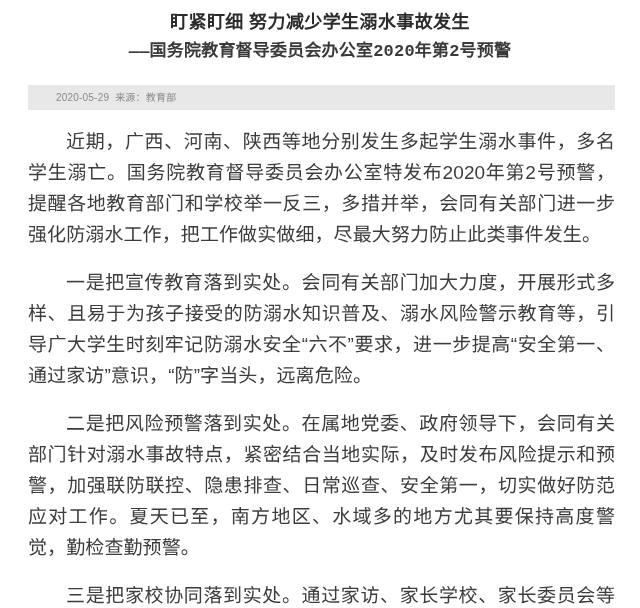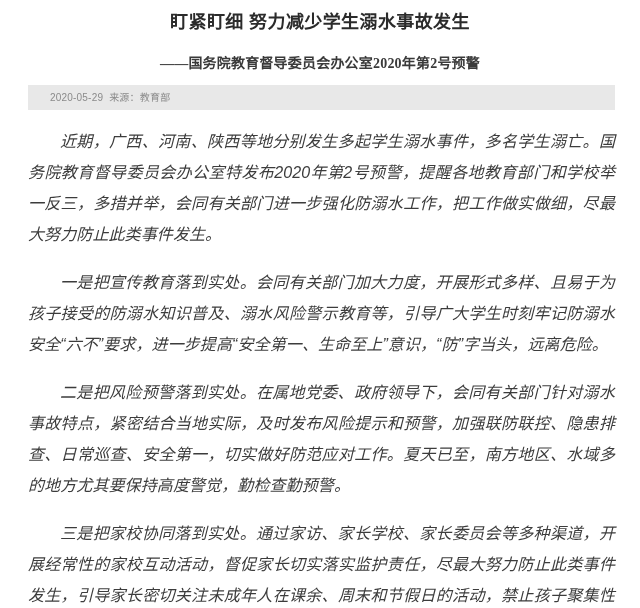--- a/index.html
+++ b/index.html
@@ -34,41 +34,41 @@
     margin: 0;
     font-size: 18px;
     line-height: 26px;
     font-weight: bold;
     color: #2b2b2b;
     letter-spacing: 0.4px;
     font-family: "Liberation Sans", "DejaVu Sans", sans-serif;
   }
 
   .article-subtitle {
-    margin: 18px 0 0 0;
-    font-size: 14px;
+    margin: 6px 0 0 0;
+    font-size: 17px;
     line-height: 22px;
     font-weight: bold;
     color: #3a3a3a;
     letter-spacing: 0.2px;
-    font-family: Liberation Serif, serif;
+    font-family: Liberation Mono, monospace;
   }
 
   
   .meta-bar {
     position: absolute;
     left: 28px;
     top: 85px;
     width: 587px;
     height: 25px;
     background: #e8e8e8;
     box-sizing: border-box;
     display: flex;
     align-items: center;
-    padding-left: 22px;
+    padding-left: 28px;
   }
 
   .meta-text {
     font-size: 10px;
     line-height: 14px;
     color: #8a8a8a;
     white-space: nowrap;
     letter-spacing: 0.2px;
   }
 
@@ -80,29 +80,28 @@
   
   .article-body {
     position: absolute;
     left: 28px;
     top: 126px;
     width: 587px;
   }
 
   .para {
     margin: 0 0 17px 0;
-    font-size: 16px;
+    font-size: 19px;
     line-height: 31px;
     color: #3c3c3c;
     text-align: justify;
     text-justify: inter-ideograph;
     text-indent: 2em;
     letter-spacing: 0.1px;
     font-family: "Liberation Sans", "DejaVu Sans", sans-serif;
-    font-style: italic;
   }
 
   .para:last-child {
     margin-bottom: 0;
   }
 </style>
 </head>
 <body>
 
 <div class="page">
@@ -113,19 +112,19 @@
   </div>
 
   <div class="meta-bar">
     <span class="meta-text">2020-05-29</span>
     <span class="meta-sep"></span>
     <span class="meta-text">来源：教育部</span>
   </div>
 
   <div class="article-body">
     <p class="para">近期，广西、河南、陕西等地分别发生多起学生溺水事件，多名学生溺亡。国务院教育督导委员会办公室特发布2020年第2号预警，提醒各地教育部门和学校举一反三，多措并举，会同有关部门进一步强化防溺水工作，把工作做实做细，尽最大努力防止此类事件发生。</p>
-    <p class="para">一是把宣传教育落到实处。会同有关部门加大力度，开展形式多样、且易于为孩子接受的防溺水知识普及、溺水风险警示教育等，引导广大学生时刻牢记防溺水安全“六不”要求，进一步提高“安全第一、生命至上”意识，“防”字当头，远离危险。</p>
+    <p class="para">一是把宣传教育落到实处。会同有关部门加大力度，开展形式多样、且易于为孩子接受的防溺水知识普及、溺水风险警示教育等，引导广大学生时刻牢记防溺水安全“六不”要求，进一步提高“安全第一、通过家访”意识，“防”字当头，远离危险。</p>
     <p class="para">二是把风险预警落到实处。在属地党委、政府领导下，会同有关部门针对溺水事故特点，紧密结合当地实际，及时发布风险提示和预警，加强联防联控、隐患排查、日常巡查、安全第一，切实做好防范应对工作。夏天已至，南方地区、水域多的地方尤其要保持高度警觉，勤检查勤预警。</p>
     <p class="para">三是把家校协同落到实处。通过家访、家长学校、家长委员会等多种渠道，开展经常性的家校互动活动，督促家长切实落实监护责任，尽最大努力防止此类事件发生，引导家长密切关注未成年人在课余、周末和节假日的活动，禁止孩子聚集性到没有安全防护的水域游玩，切实远离危险水域，最大限度避免溺水事件发生。</p>
     <p class="para">四是把督导检查落到实处。教育督导机构要加大防溺水安全工作监督检查力度，开展经常性防溺水工作督导，督促地方各级政府及有关部门、学校压实责任，细化措施，织密织牢防溺水“安全网”，确保学生生命安全。对工作不细致、不到位的，要严肃批评，及时盯住整改。</p>
   </div>
 
 </div>
 
 </body></html>

